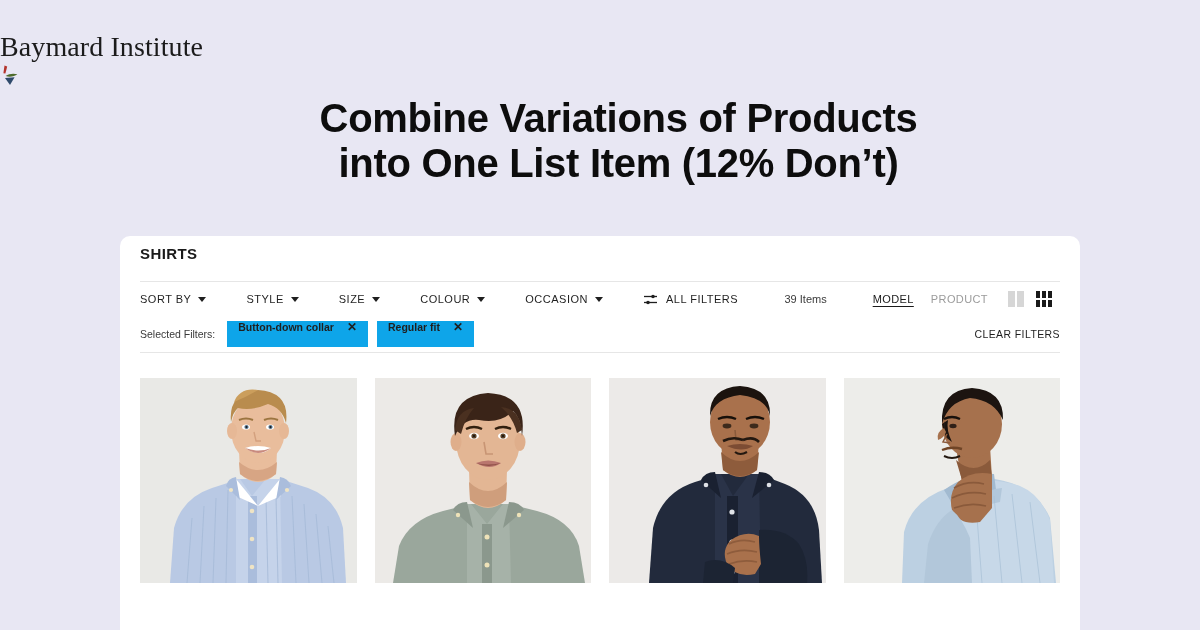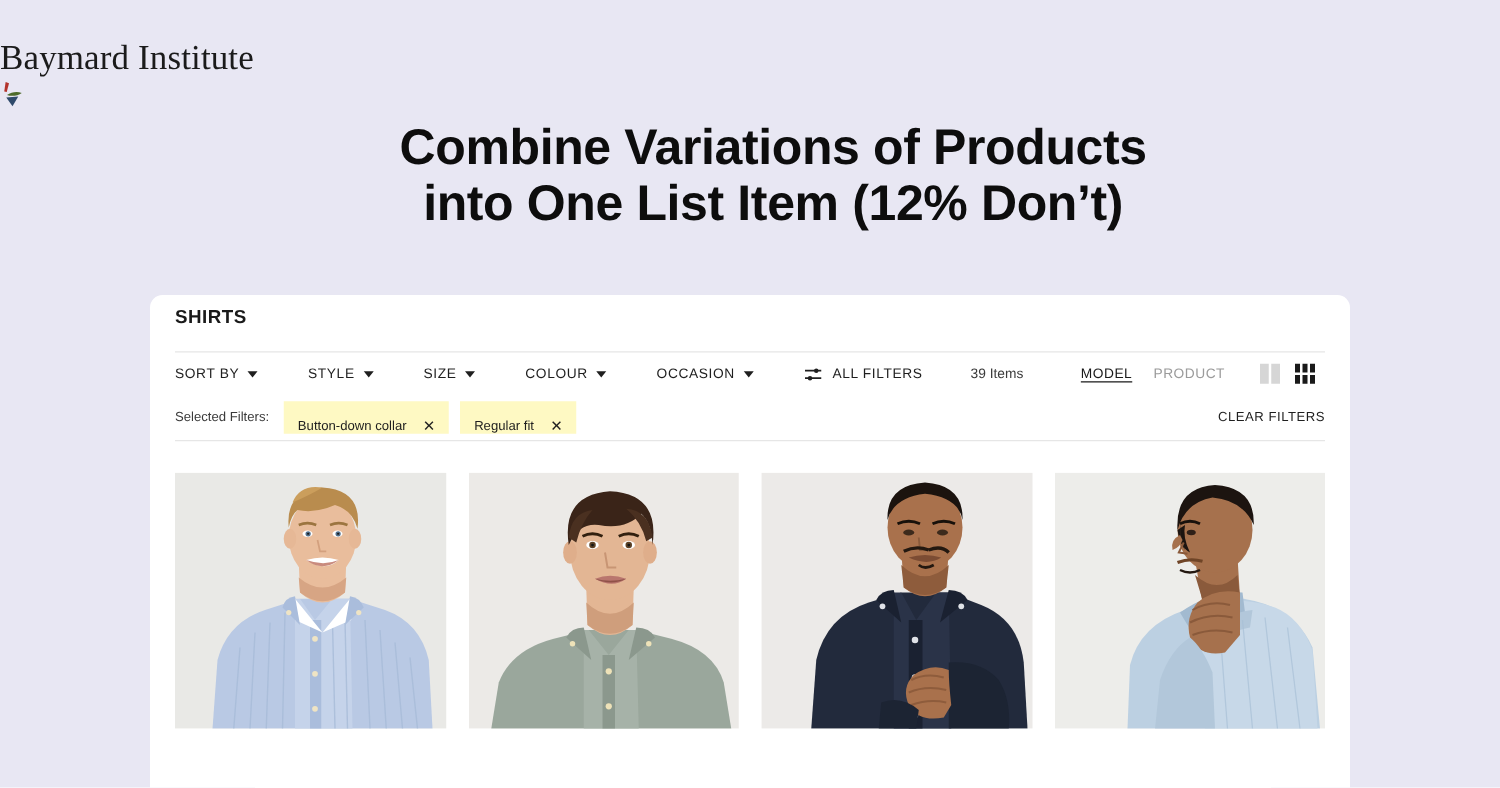--- a/index.html
+++ b/index.html
@@ -128,21 +128,21 @@
     right: 8px;
     display: flex;
     align-items: center;
   }
   .items-count {
     font-size: 11px;
     color: #3a3a3a;
     margin-right: 46px;
     white-space: nowrap;
   }
-  .viewtog { display: flex; align-items: flex-end; margin-right: 28px; }
+  .viewtog { display: flex; align-items: flex-end; margin-right: 20px; }
   .vt {
     font-size: 11px;
     letter-spacing: 0.4px;
     color: #9b9b9b;
     margin-right: 17px;
     white-space: nowrap;
   }
   .vt:last-child { margin-right: 0; }
   .vt.active {
     color: #1a1a1a;
@@ -171,28 +171,29 @@
     position: relative;
   }
   .sel-label {
     font-size: 10.5px;
     color: #3a3a3a;
     margin-right: 12px;
     white-space: nowrap;
   }
   .chip {
     display: flex;
-    align-items: flex-end;
-    background: #fef9c3;
+    align-items: flex-start;
+    background: #0ea5e9;
     height: 26px;
     padding: 0 11px;
     margin-right: 9px;
     font-size: 10.5px;
     color: #1f1f1f;
     white-space: nowrap;
+    font-weight: bold;
   }
   .chip-x {
     margin-left: 13px;
     font-size: 12px;
     line-height: 1;
     color: #1f1f1f;
   }
   .clear {
     position: absolute;
     right: 0;

